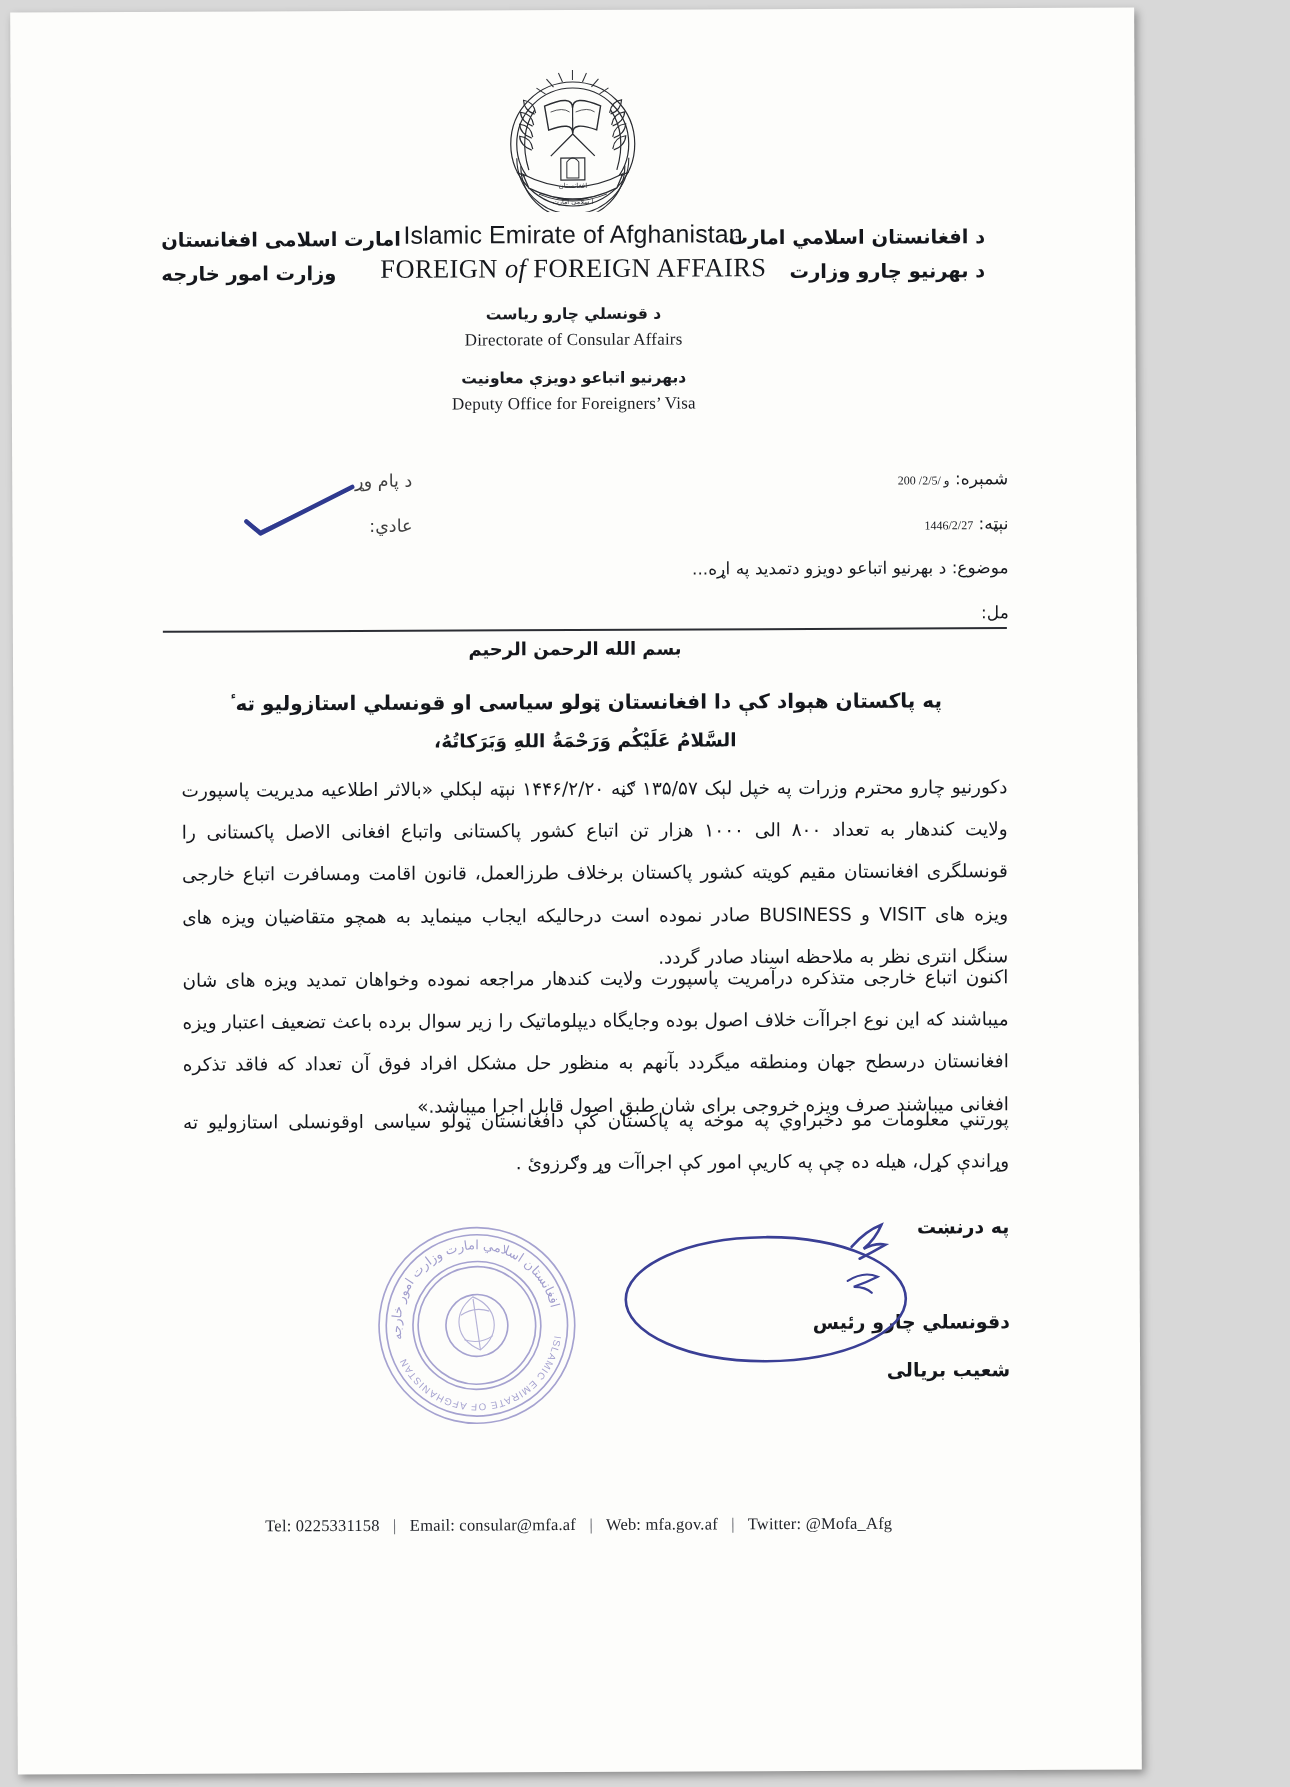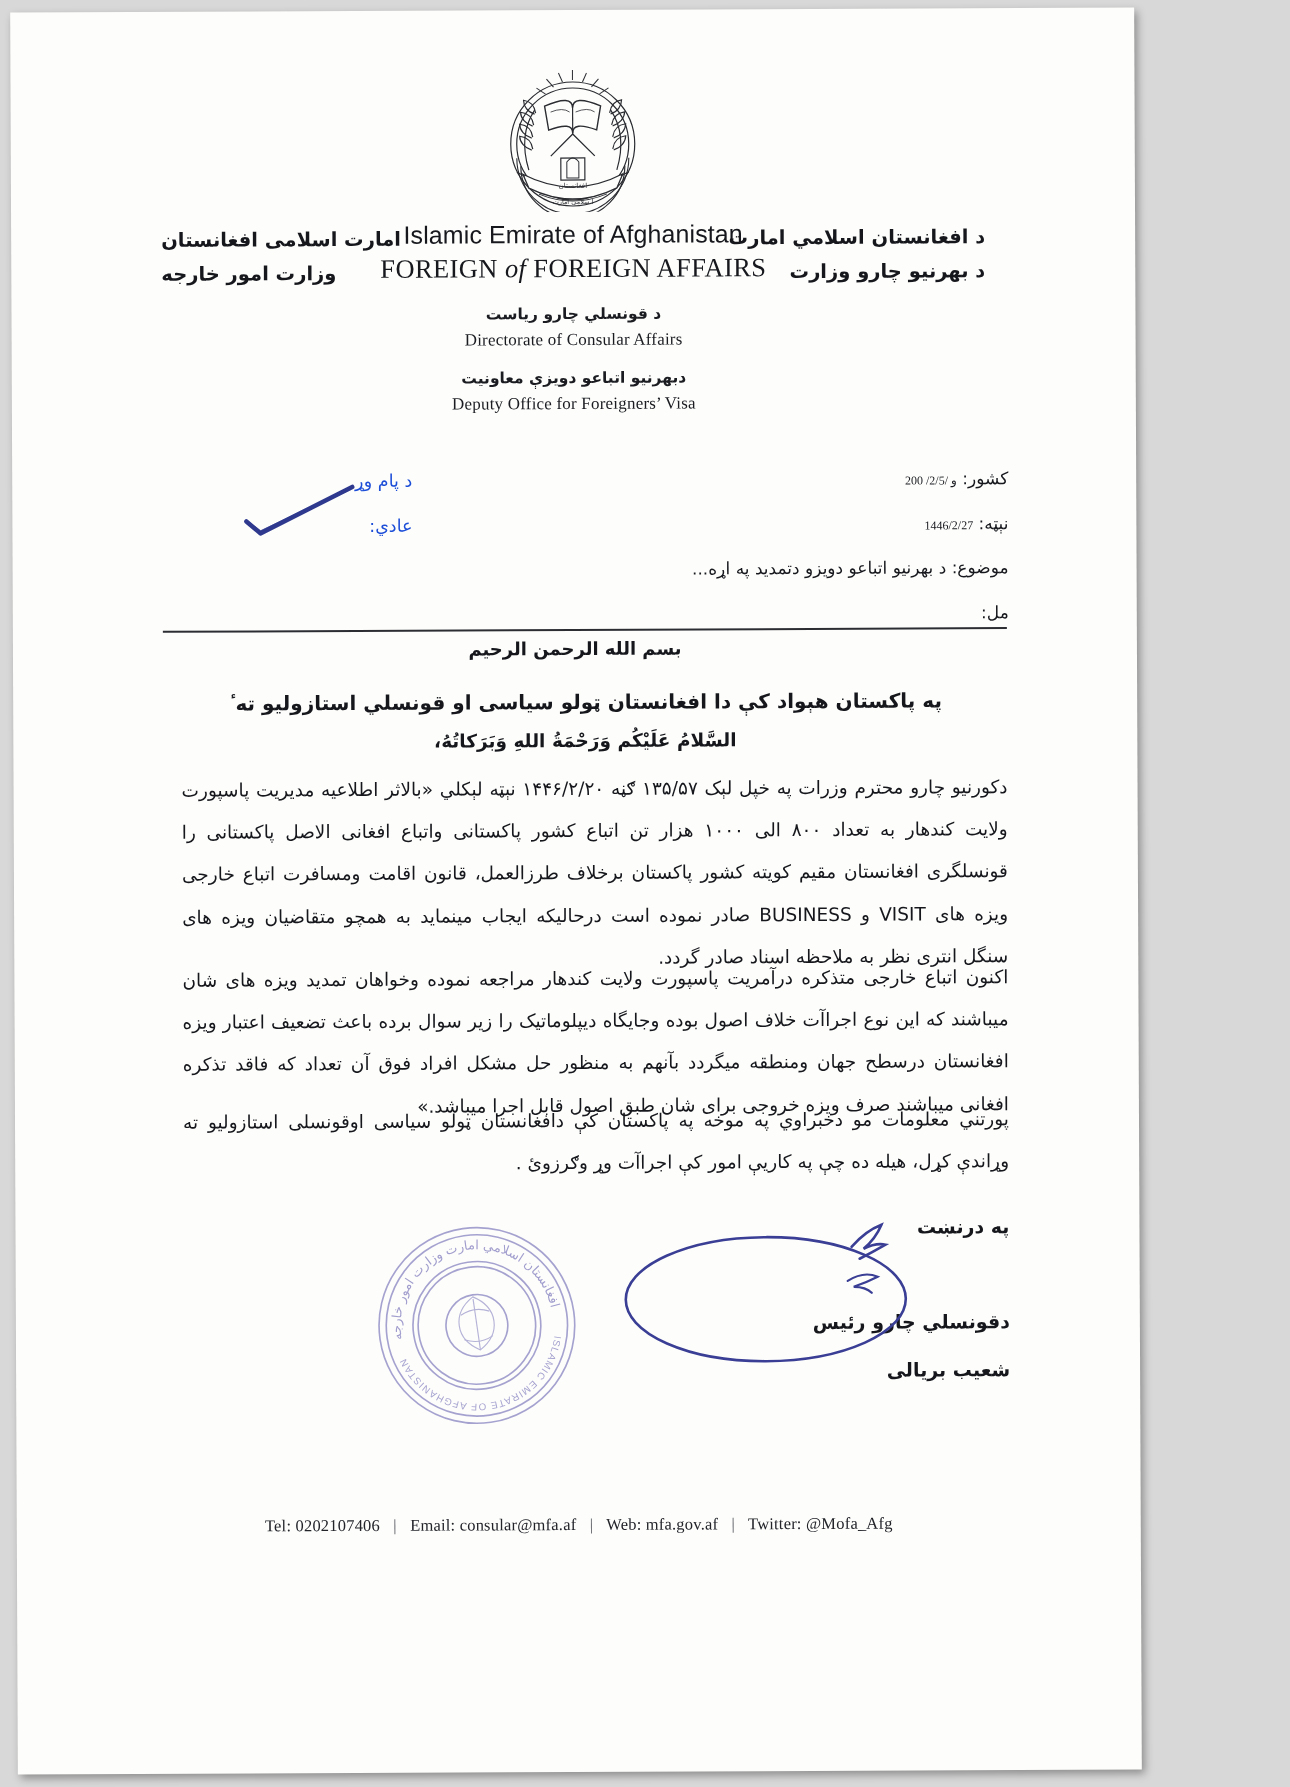--- a/index.html
+++ b/index.html
@@ -129,21 +129,21 @@
 
   .meta-left {
     position: absolute;
     left: 160px;
     top: 448px;
     width: 240px;
     direction: rtl;
     text-align: right;
     font-family: "DejaVu Sans", sans-serif;
     font-size: 17.5px;
-    color: #1d4ed8;
+    color: #404040;
   }
   .meta-left .row { line-height: 2.55; }
 
   #check-mark {
     position: absolute;
     left: 228px;
     top: 470px;
     width: 120px;
     height: 60px;
     pointer-events: none;
@@ -326,21 +326,21 @@
     <div class="ps">د قونسلي چارو ریاست</div>
     <div class="en">Directorate of Consular Affairs</div>
   </div>
   <div class="subhdr" id="subhdr-2">
     <div class="ps">دبهرنیو اتباعو دویزې معاونیت</div>
     <div class="en">Deputy Office for Foreigners’ Visa</div>
   </div>
 
   <div class="meta-right">
     <div class="row">
-      <span>کشور:</span>
+      <span>شمېره:</span>
       <span class="num">200 /2/5/ و</span>
     </div>
     <div class="row">
       <span>نېټه:</span>
       <span class="num">1446/2/27</span>
     </div>
     <div class="row">
       <span>موضوع:</span>
       <span>د بهرنیو اتباعو دویزو دتمدید په اړه...</span>
     </div>
@@ -399,21 +399,21 @@
     </text>
   </svg>
 
   <svg id="signature" viewBox="0 0 320 170">
     <ellipse cx="150" cy="90" rx="140" ry="62" fill="none" stroke="#3a3f95" stroke-width="2.6"></ellipse>
     <path d="M236 38 q14 -16 30 -22 q-6 14 -18 24 q12 -6 22 -4 q-14 8 -26 14" fill="none" stroke="#3a3f95" stroke-width="2.6" stroke-linecap="round"></path>
     <path d="M232 72 q16 -10 30 -4 q-12 6 -24 10 q12 0 18 6" fill="none" stroke="#3a3f95" stroke-width="2.2" stroke-linecap="round"></path>
   </svg>
 
   <div id="footer">
-    <span>Tel: 0202107406</span>
+    <span>Tel: 0225331158</span>
     <span class="sep">|</span>
     <span>Email: consular@mfa.af</span>
     <span class="sep">|</span>
     <span>Web: mfa.gov.af</span>
     <span class="sep">|</span>
     <span>Twitter: @Mofa_Afg</span>
   </div>
 
 </div>
 </div>

